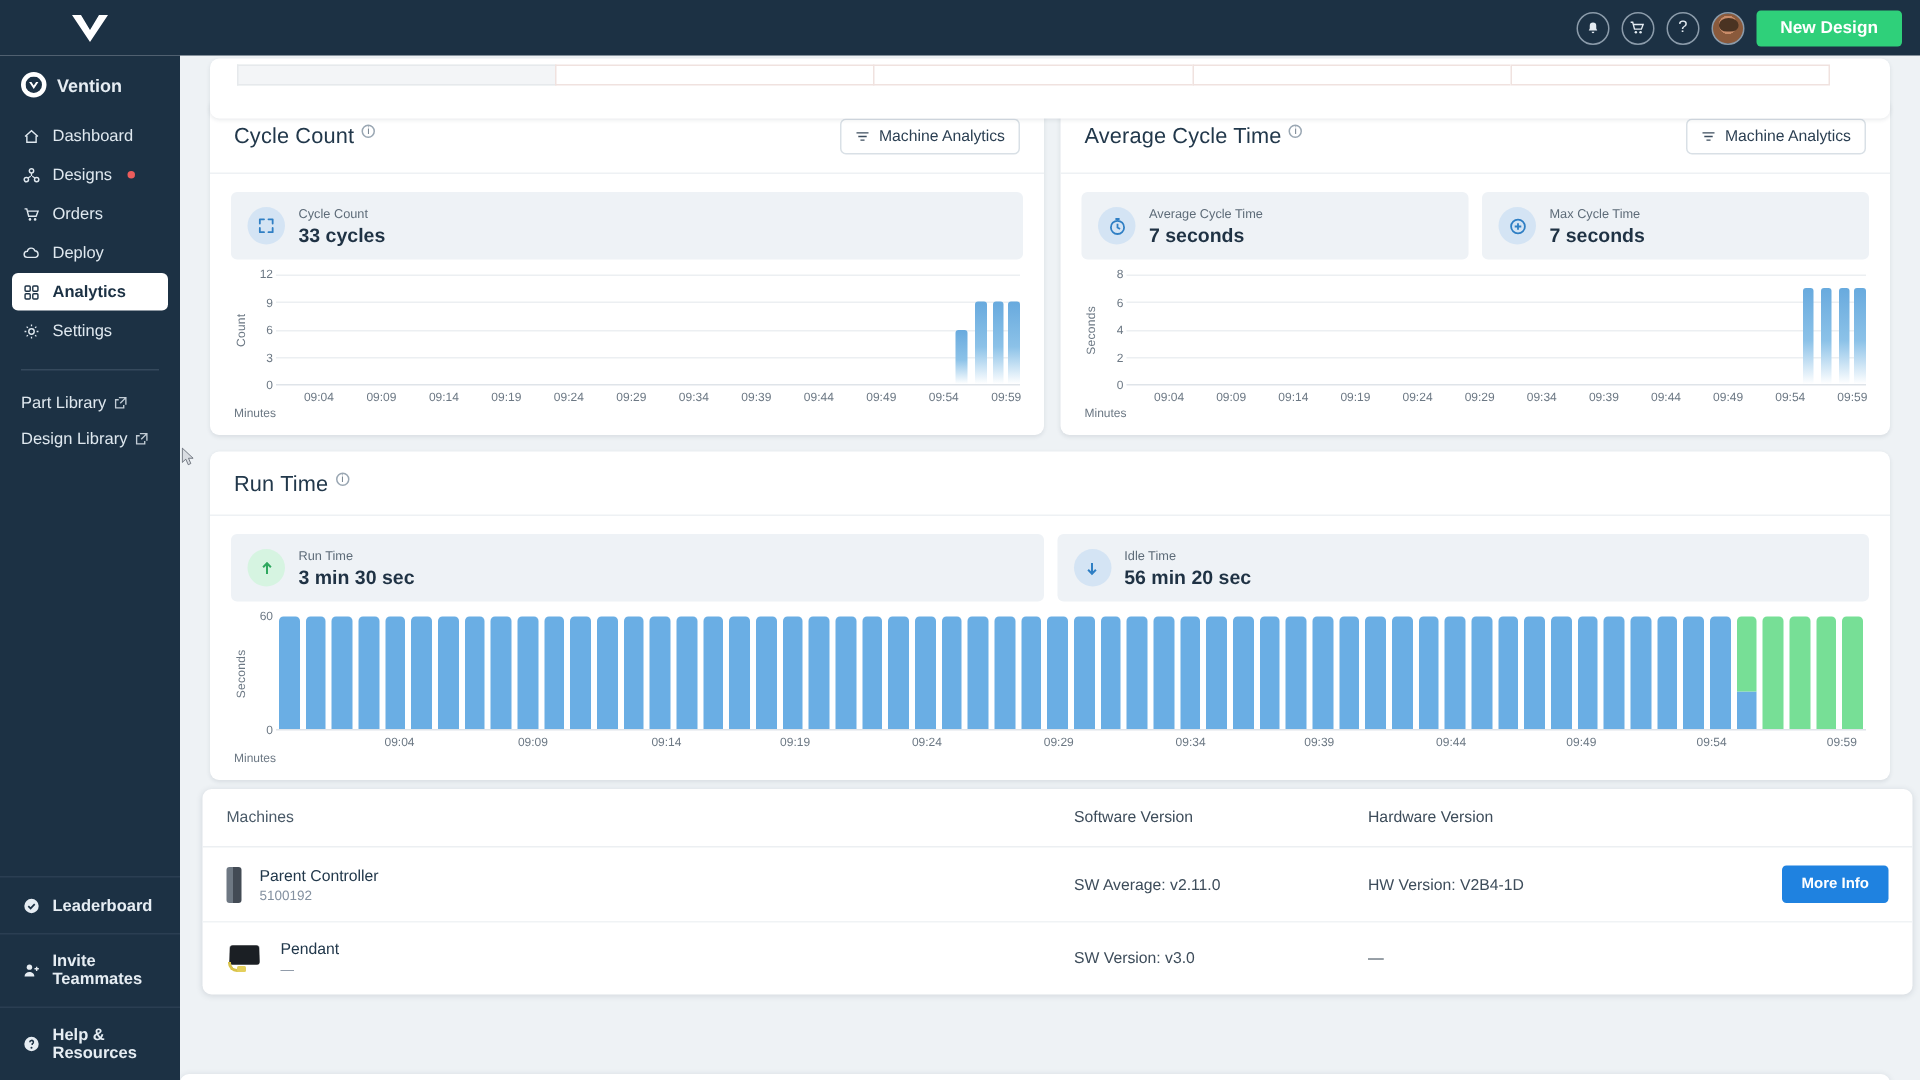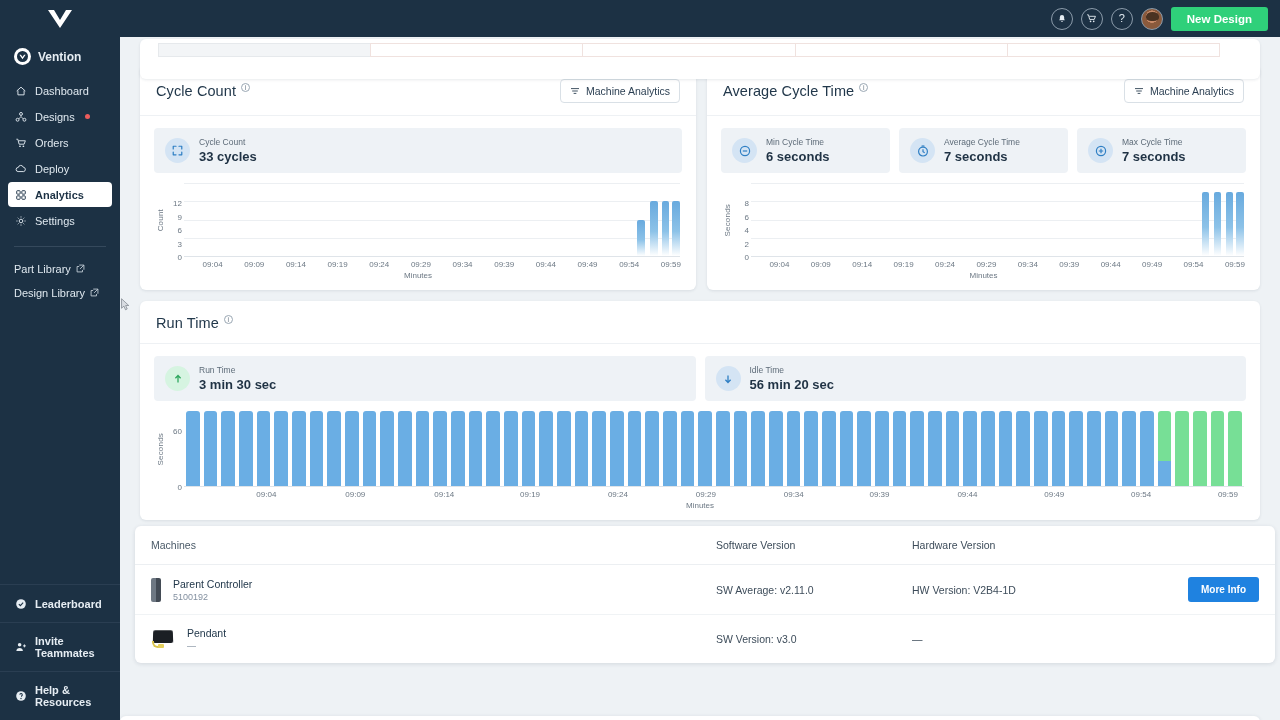--- a/index.html
+++ b/index.html
@@ -152,21 +152,21 @@
 
   
   .chart-wrap { position: relative; padding: 6px 16px 10px 16px; }
   .chart-grid { position: relative; display: flex; }
   .y-axis-title {
     writing-mode: vertical-rl; transform: rotate(180deg);
     font-size: 8px; color: #6c7884; align-self: center;
     margin-right: 3px; letter-spacing: .2px;
   }
   .y-labels {
-    width: 16px; position: relative; flex: 0 0 16px; margin-top: 20px;
+    width: 16px; position: relative; flex: 0 0 16px;
   }
   .y-labels span {
     position: absolute; right: 2px; font-size: 8px; color: #6c7884;
     transform: translateY(-50%);
   }
   .plot {
     position: relative; flex: 1;
     border-bottom: 1px solid #dfe4e9;
   }
   .gridline {
@@ -177,21 +177,21 @@
     display: flex; align-items: flex-end;
   }
   .bar { position: absolute; bottom: 0; border-radius: 2px 2px 0 0; }
   .bar.blue { background: linear-gradient(180deg,#68aade 0%, #8cc2e8 55%, #ffffff 100%); }
   .x-labels { position: relative; height: 14px; margin-left: 16px; }
   .x-labels span {
     position: absolute; font-size: 8px; color: #6c7884;
     transform: translateX(-50%); top: 3px; white-space: nowrap;
   }
   .x-axis-title {
-    text-align: center; font-size: 8px; color: #6c7884; margin-top: 0px;
+    font-size: 8px; color: #6c7884; margin-top: 0px;
   }
 
   
   .table-card {
     position: relative; background: #fff; border-radius: 6px;
     box-shadow: 0 1px 4px rgba(30,50,70,.13);
   }
   .tbl-head {
     display: flex; padding: 13px 16px; font-size: 10.5px; color: #4a5a68;
     border-bottom: 1px solid #eceff2;
@@ -487,32 +487,20 @@
               <span>Average Cycle Time</span><span class="info-ico">i</span>
             </div>
             <button class="ma-btn">
               <svg class="funnel" viewBox="0 0 12 10">
                   <path d="M1 2h10M2.5 5h7M4.3 8h3.4" stroke="#3c4d5e" stroke-width="1.2" fill="none"></path>
                 </svg>
               <span>Machine Analytics</span>
             </button>
           </div>
           <div class="stats">
-            <div class="stat">
-              <span class="stat-ico blue">
-                <svg width="14" height="14" viewBox="0 0 14 14">
-                    <circle cx="7" cy="7" r="4.6" fill="none" stroke="#2f7fc4" stroke-width="1.2"></circle>
-                    <path d="M4.8 7h4.4" stroke="#2f7fc4" stroke-width="1.2"></path>
-                  </svg>
-              </span>
-              <div>
-                <div class="stat-label">Min Cycle Time</div>
-                <div class="stat-value">6 seconds</div>
-              </div>
-            </div>
             <div class="stat">
               <span class="stat-ico blue">
                 <svg width="14" height="14" viewBox="0 0 14 14">
                     <circle cx="7" cy="7.6" r="4.4" fill="none" stroke="#2f7fc4" stroke-width="1.2"></circle>
                     <path d="M7 5.2v2.5l1.7 1" fill="none" stroke="#2f7fc4" stroke-width="1.2"></path>
                     <path d="M5.6 2h2.8" stroke="#2f7fc4" stroke-width="1.2"></path>
                   </svg>
               </span>
               <div>
                 <div class="stat-label">Average Cycle Time</div>

